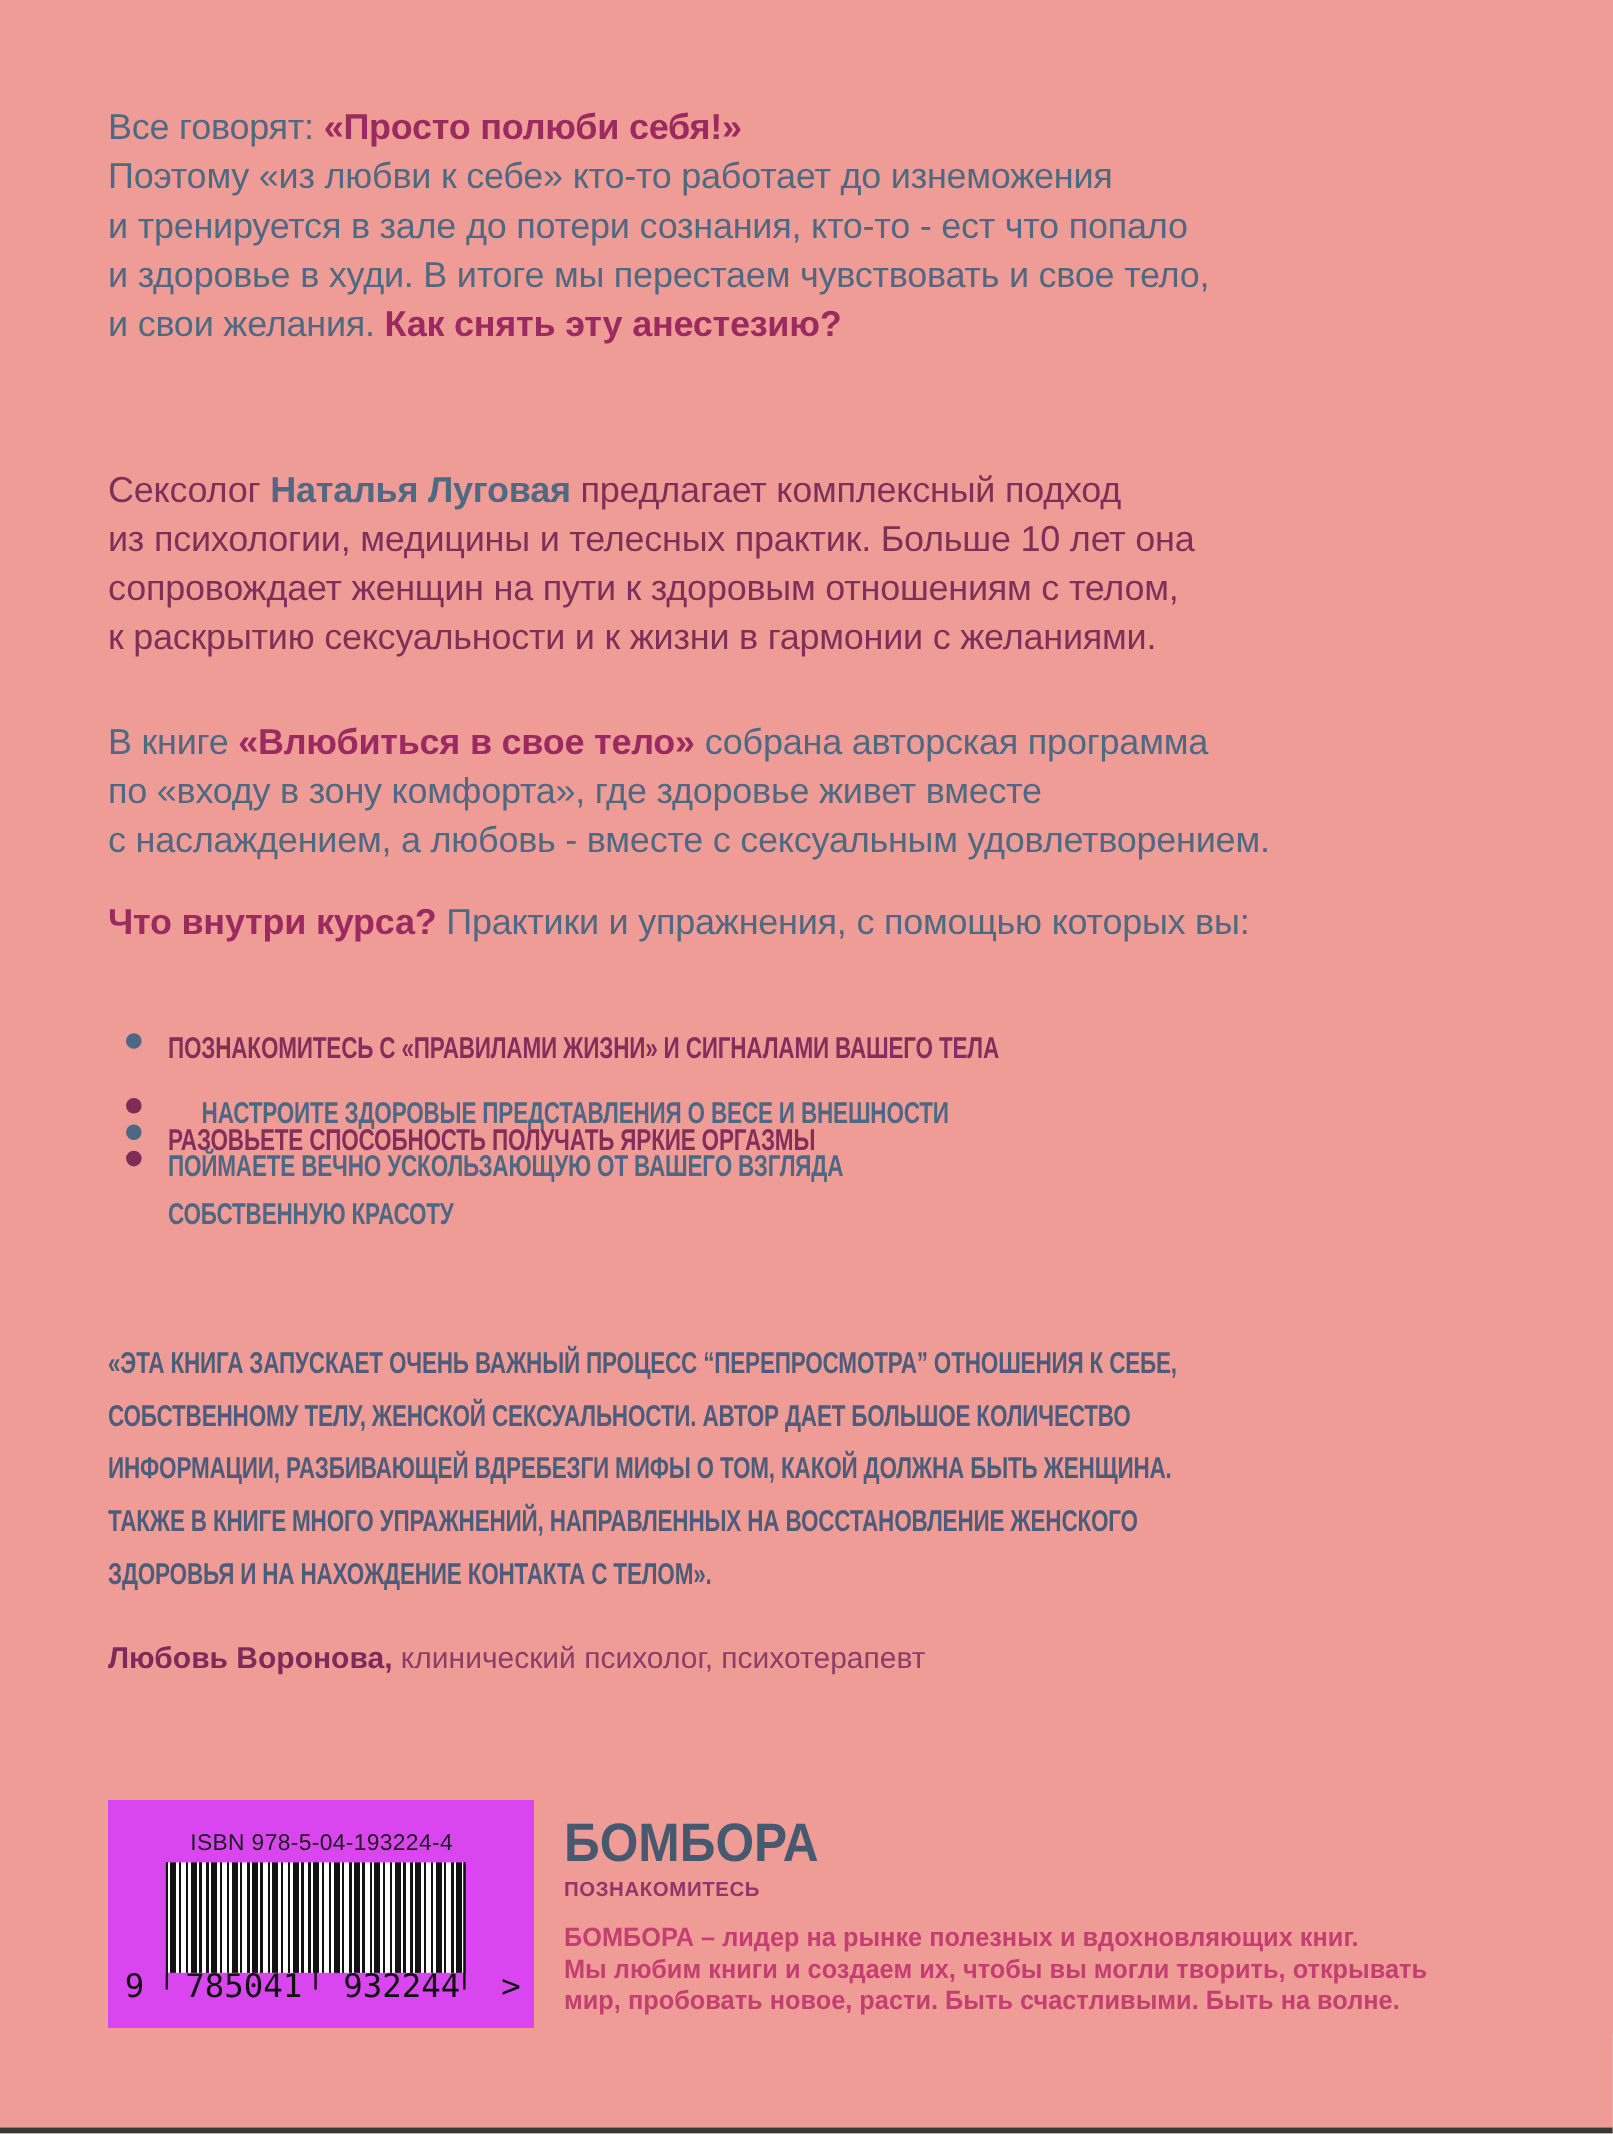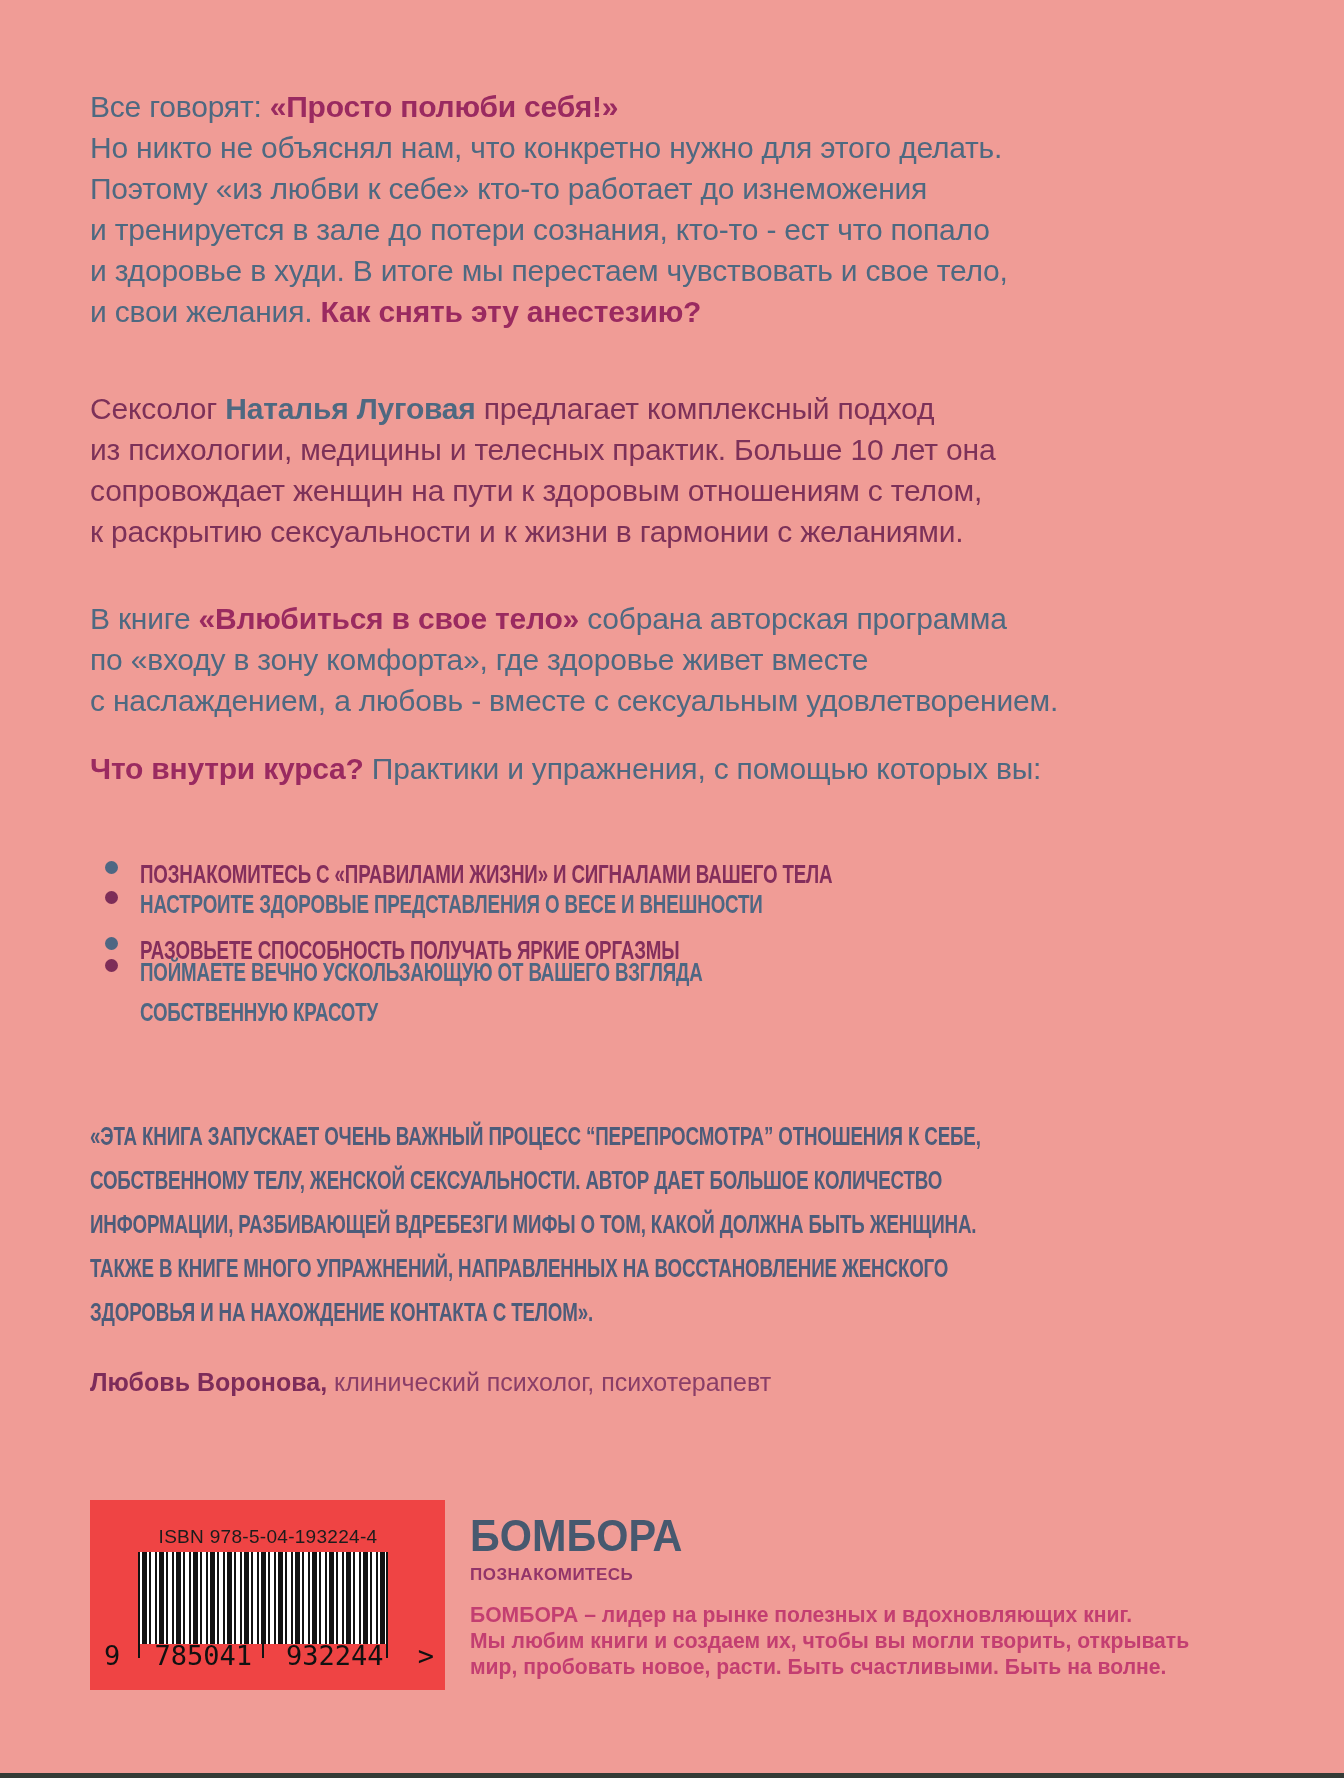--- a/index.html
+++ b/index.html
@@ -53,21 +53,21 @@
   .attrib{
     position:absolute;left:90px;top:1368px;
     font-size:25px;white-space:nowrap;
   }
   .attrib-name{color:#7d2c5a;font-weight:700;}
   .attrib-role{color:#8a3e68;}
 
   
   .isbn-box{
     position:absolute;left:90px;top:1500px;
-    width:355px;height:190px;background:#ef4444;
+    width:355px;height:190px;background:#d946ef;
   }
   .isbn-label{
     position:absolute;left:28px;top:26px;width:300px;
     text-align:center;
     font-size:19px;color:#1c1c1c;letter-spacing:0.3px;
     white-space:nowrap;
   }
   .bars{
     position:absolute;left:48px;top:52px;width:250px;height:92px;
     background:repeating-linear-gradient(90deg,
@@ -109,21 +109,20 @@
     background:#353b36;
   }
 </style>
 </head>
 <body>
 
 <div id="cover">
 
   <div class="para" style="top:86px;">
     <div><span class="blue">Все говорят: </span><span class="bold-magenta">«Просто полюби себя!»</span></div>
-    <div class="blue">Но никто не объяснял нам, что конкретно нужно для этого делать.</div>
     <div class="blue">Поэтому «из любви к себе» кто-то работает до изнеможения</div>
     <div class="blue">и тренируется в зале до потери сознания, кто-то - ест что попало</div>
     <div class="blue">и здоровье в худи. В итоге мы перестаем чувствовать и свое тело,</div>
     <div><span class="blue">и свои желания. </span><span class="bold-magenta">Как снять эту анестезию?</span></div>
   </div>
 
   <div class="para" style="top:388px;">
     <div><span class="purple">Сексолог </span><span class="bold-blue">Наталья Луговая</span><span class="purple"> предлагает комплексный подход</span></div>
     <div class="purple">из психологии, медицины и телесных практик. Больше 10 лет она</div>
     <div class="purple">сопровождает женщин на пути к здоровым отношениям с телом,</div>
@@ -137,21 +136,21 @@
   </div>
 
   <div class="para" style="top:748px;">
     <span class="bold-magenta">Что внутри курса?</span><span class="blue"> Практики и упражнения, с помощью которых вы:</span>
   </div>
 
   <div class="bullet-item" style="top:838px;margin-top:16px;">
     <span class="bullet-dot dot-blue"></span>
     <span class="bullet-text caps-line txt-purple">ПОЗНАКОМИТЕСЬ С «ПРАВИЛАМИ ЖИЗНИ» И СИГНАЛАМИ ВАШЕГО ТЕЛА</span>
   </div>
-  <div class="bullet-item" style="top:884px;">
+  <div class="bullet-item" style="top:908px;gap:28px;">
     <span class="bullet-dot dot-purple"></span>
     <span class="bullet-text caps-line txt-blue">НАСТРОИТЕ ЗДОРОВЫЕ ПРЕДСТАВЛЕНИЯ О ВЕСЕ И ВНЕШНОСТИ</span>
   </div>
   <div class="bullet-item" style="top:930px;">
     <span class="bullet-dot dot-blue"></span>
     <span class="bullet-text caps-line txt-purple">РАЗОВЬЕТЕ СПОСОБНОСТЬ ПОЛУЧАТЬ ЯРКИЕ ОРГАЗМЫ</span>
   </div>
   <div class="bullet-item" style="top:952px;">
     <span class="bullet-dot dot-purple"></span>
     <span class="bullet-text">

